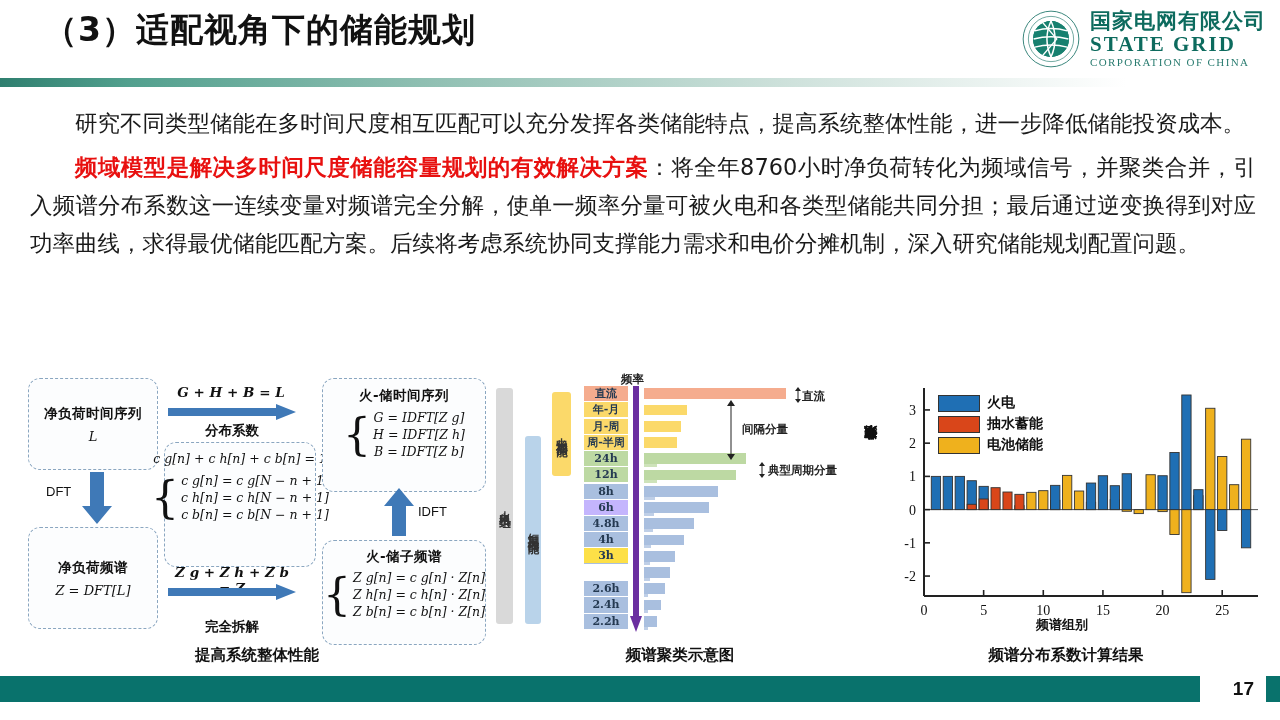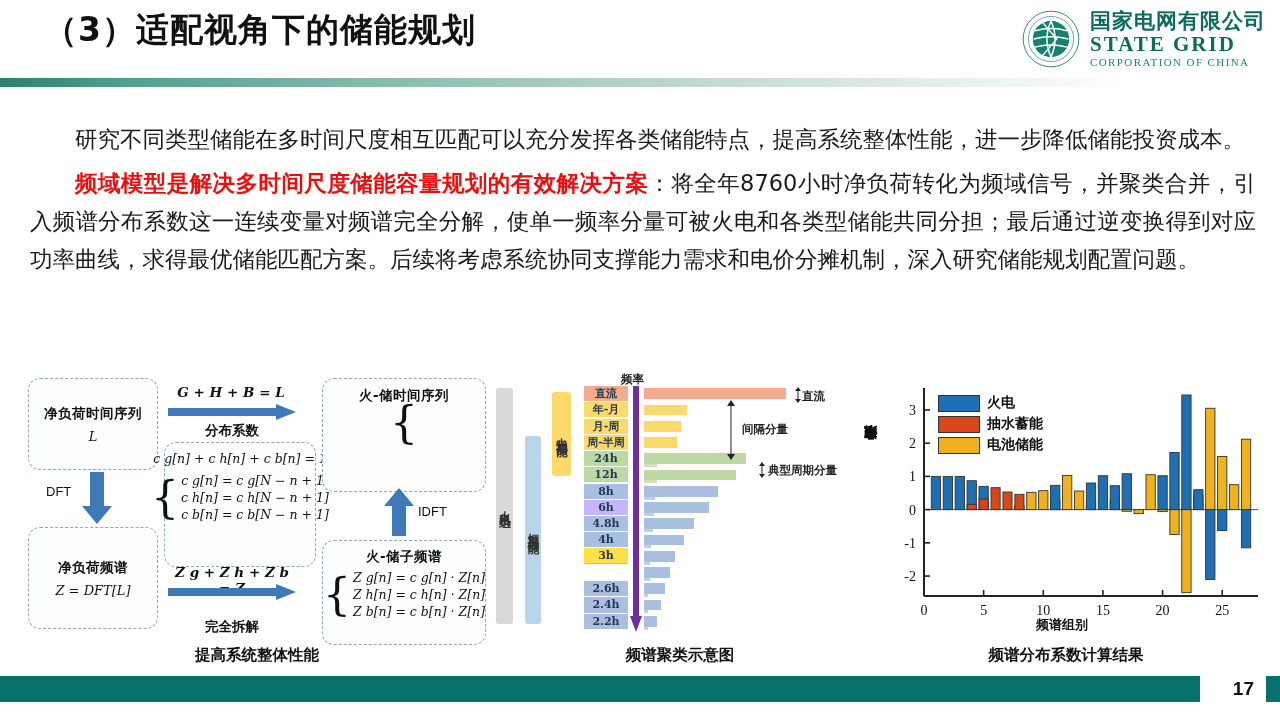--- a/index.html
+++ b/index.html
@@ -27,21 +27,21 @@
   #logo-text{display:flex;flex-direction:column;justify-content:center;line-height:1;}
   .logo-cn{font-size:21px;font-weight:bold;color:#0d6b5e;letter-spacing:1px;
            font-family:"DejaVu Sans","Liberation Sans",sans-serif;}
   .logo-en1{font-size:21px;font-weight:bold;color:#0d6b5e;letter-spacing:2px;
             font-family:"Liberation Serif","DejaVu Serif",serif;margin-top:2px;}
   .logo-en2{font-size:11px;color:#2a7c70;letter-spacing:1.4px;margin-top:2px;
             font-family:"Liberation Serif","DejaVu Serif",serif;}
   
   #body-text{position:absolute;left:30px;top:104px;width:1226px;
              font-family:"DejaVu Sans","Liberation Sans",sans-serif;}
-  .para{font-size:22.5px;line-height:38px;color:#1a1a1a;text-align:justify;margin-top:16px;}
+  .para{font-size:22.5px;line-height:38px;color:#1a1a1a;text-align:justify;}
   .indent{text-indent:2em;}
   .hl{color:#e8100f;font-weight:bold;}
   
   #figures{position:absolute;left:0;top:372px;width:1280px;height:296px;}
   .fig{position:absolute;top:0;}
   .cap{position:absolute;bottom:2px;width:100%;text-align:center;
        font-size:15.5px;font-weight:bold;color:#111;
        font-family:"DejaVu Sans","Liberation Sans",sans-serif;}
   
   #fig1{left:22px;width:470px;height:296px;}
@@ -164,20 +164,25 @@
       <div class="flowlbl" style="left:146px;top:192px;width:128px;font-style:italic;font-family:'DejaVu Serif',serif;">Z g + Z h + Z b = Z</div>
       <svg style="position:absolute;left:146px;top:212px;" width="128" height="16" viewBox="0 0 128 16">
         <polygon points="0,4 108,4 108,0 128,8 108,16 108,12 0,12" fill="#3f79b7"></polygon>
       </svg>
       <div class="flowlbl" style="left:146px;top:246px;width:128px;">完全拆解</div>
 
       <div class="dbox" style="left:300px;top:6px;width:162px;height:104px;justify-content:flex-start;padding-top:8px;">
         <div class="cn">火-储时间序列</div>
         <div class="brace" style="margin-top:4px;">
           <span class="bar">{</span>
+          <span style="display:flex;flex-direction:column;">
+            <span class="mathline">G = IDFT[Z g]</span>
+            <span class="mathline">H = IDFT[Z h]</span>
+            <span class="mathline">B = IDFT[Z b]</span>
+          </span>
         </div>
       </div>
 
       <svg style="position:absolute;left:362px;top:116px;" width="30" height="48" viewBox="0 0 30 48">
         <polygon points="15,0 30,18 22,18 22,48 8,48 8,18 0,18" fill="#3f79b7"></polygon>
       </svg>
       <div class="arrowlbl" style="left:396px;top:132px;">IDFT</div>
 
       <div class="dbox" style="left:300px;top:168px;width:162px;height:96px;justify-content:flex-start;padding-top:7px;">
         <div class="cn">火-储子频谱</div>

